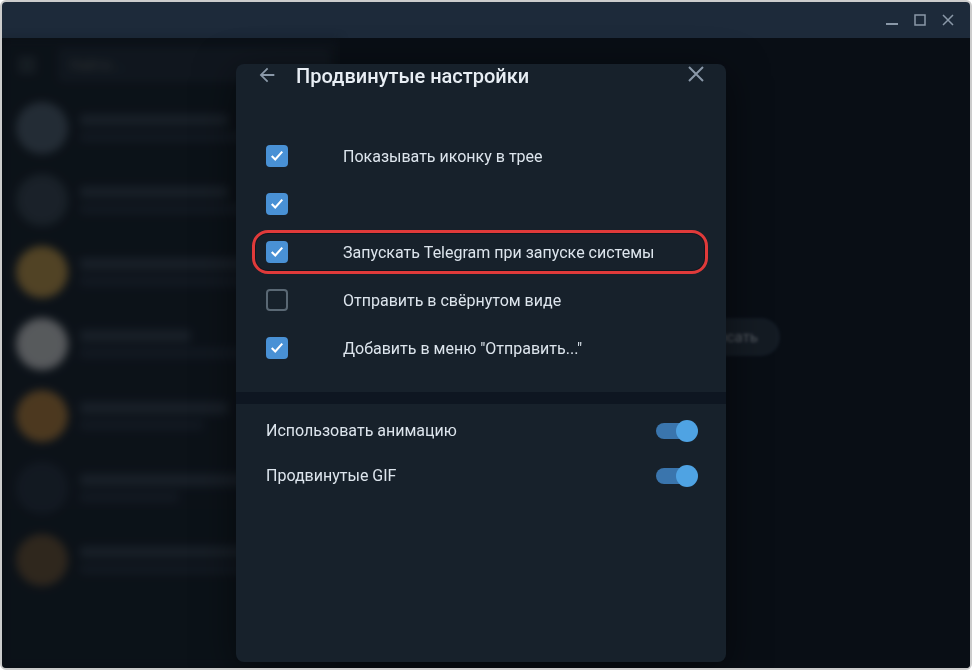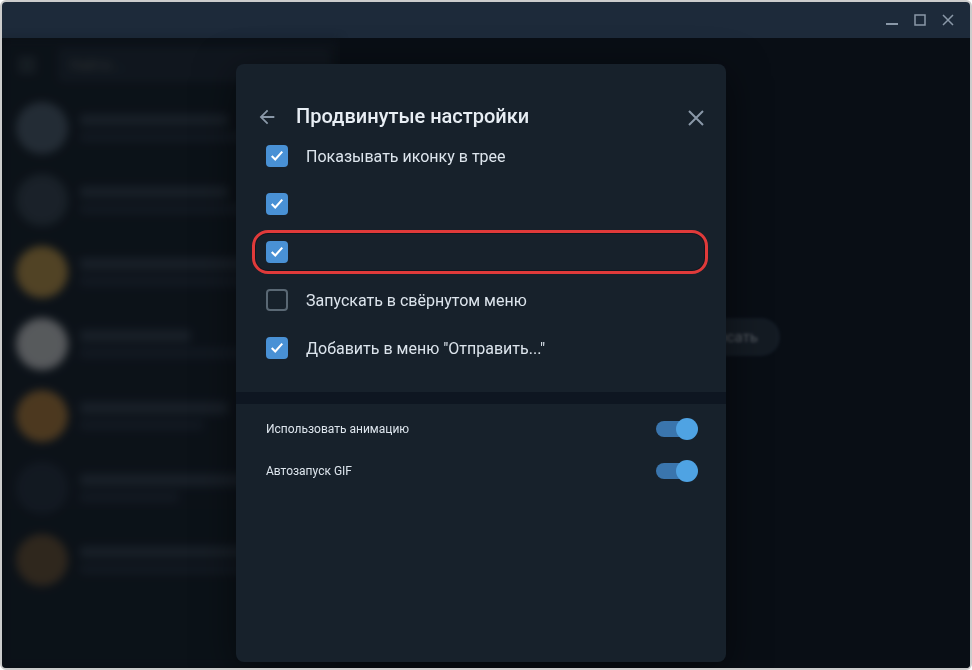--- a/index.html
+++ b/index.html
@@ -98,21 +98,21 @@
       left:234px; top:62px;
       width:490px; height:598px;
       background:#17212b;
       border-radius:8px;
       box-shadow:0 10px 40px rgba(0,0,0,.5);
       overflow:hidden;
       display:flex; flex-direction:column;
     }
     .dialog-header {
       height:64px;
-      display:flex; align-items:flex-end;
+      display:flex; align-items:flex-start;
       padding:0 20px;
       gap:18px;
     }
     .back-btn { color:#8a98a8; cursor:pointer; display:flex; align-items:center; }
     .dialog-title { flex:1; color:#e8eef4; font-size:20px; font-weight:500; }
     .close-btn { color:#8a98a8; cursor:pointer; display:flex; align-items:center; }
     .dialog-content { flex:1; overflow:auto; }
     .settings-group { padding: 4px 0 20px 0; }
     .setting-row {
       display:flex; align-items:center;
@@ -123,40 +123,40 @@
     }
     .checkbox {
       width:22px; height:22px;
       border-radius:4px;
       display:flex; align-items:center; justify-content:center;
       flex-shrink:0;
     }
     .checkbox.checked { background:#4991d5; }
     .checkbox.unchecked { border:2px solid #5a6874; }
     .checkbox svg { width:14px; height:14px; }
-    .setting-label { color:#dde5ed; font-size:16px; flex:1; }
+    .setting-label { color:#dde5ed; font-size:16px; flex:1;margin-left:37px; }
     .highlight-ring {
       position:absolute;
       left:16px; right:18px; top:2px; bottom:2px;
       border:3px solid #e03a3a;
       border-radius:16px;
       pointer-events:none;
       box-shadow:0 0 0 1px rgba(0,0,0,.3) inset;
     }
     .section-divider { height:12px; background:#0e1621; }
     .section-header {
       padding:20px 30px 6px 30px;
       color:#4fa3e3; font-size:16px; font-weight:500;
     }
     .toggle-row {
       display:flex; align-items:center; justify-content:space-between;
       padding:13px 30px;
       cursor:pointer;
     }
-    .toggle-label { color:#dde5ed; font-size:12px; }
+    .toggle-label { color:#dde5ed; font-size:16px; }
     .toggle {
       width:40px; height:16px;
       background:#3a75ad;
       border-radius:10px;
       position:relative;
     }
     .toggle-knob {
       position:absolute;
       right:-2px; top:-3px;
       width:22px; height:22px;
@@ -289,25 +289,26 @@
           </div>
         </div>
 
         <div class="setting-row">
           <div class="highlight-ring"></div>
           <div class="checkbox checked">
             <svg viewBox="0 0 16 16">
                 <path d="M2 8 L6 12 L14 3" stroke="#fff" stroke-width="2.4" fill="none"></path>
               </svg>
           </div>
+          <div class="setting-label">Запускать Telegram при запуске системы</div>
         </div>
 
         <div class="setting-row">
           <div class="checkbox unchecked"></div>
-          <div class="setting-label">Запускать в свёрнутом меню</div>
+          <div class="setting-label">Отправить в свёрнутом виде</div>
         </div>
 
         <div class="setting-row">
           <div class="checkbox checked">
             <svg viewBox="0 0 16 16">
                 <path d="M2 8 L6 12 L14 3" stroke="#fff" stroke-width="2.4" fill="none"></path>
               </svg>
           </div>
           <div class="setting-label">Добавить в меню "Отправить..."</div>
         </div>
@@ -319,21 +320,21 @@
       <div class="settings-group">
 
         <div class="toggle-row">
           <div class="toggle-label">Использовать анимацию</div>
           <div class="toggle">
               <div class="toggle-knob"></div>
             </div>
         </div>
 
         <div class="toggle-row">
-          <div class="toggle-label">Автозапуск GIF</div>
+          <div class="toggle-label">Продвинутые GIF</div>
           <div class="toggle">
               <div class="toggle-knob"></div>
             </div>
         </div>
       </div>
 
     </div>
   </div>
 </div>
 

